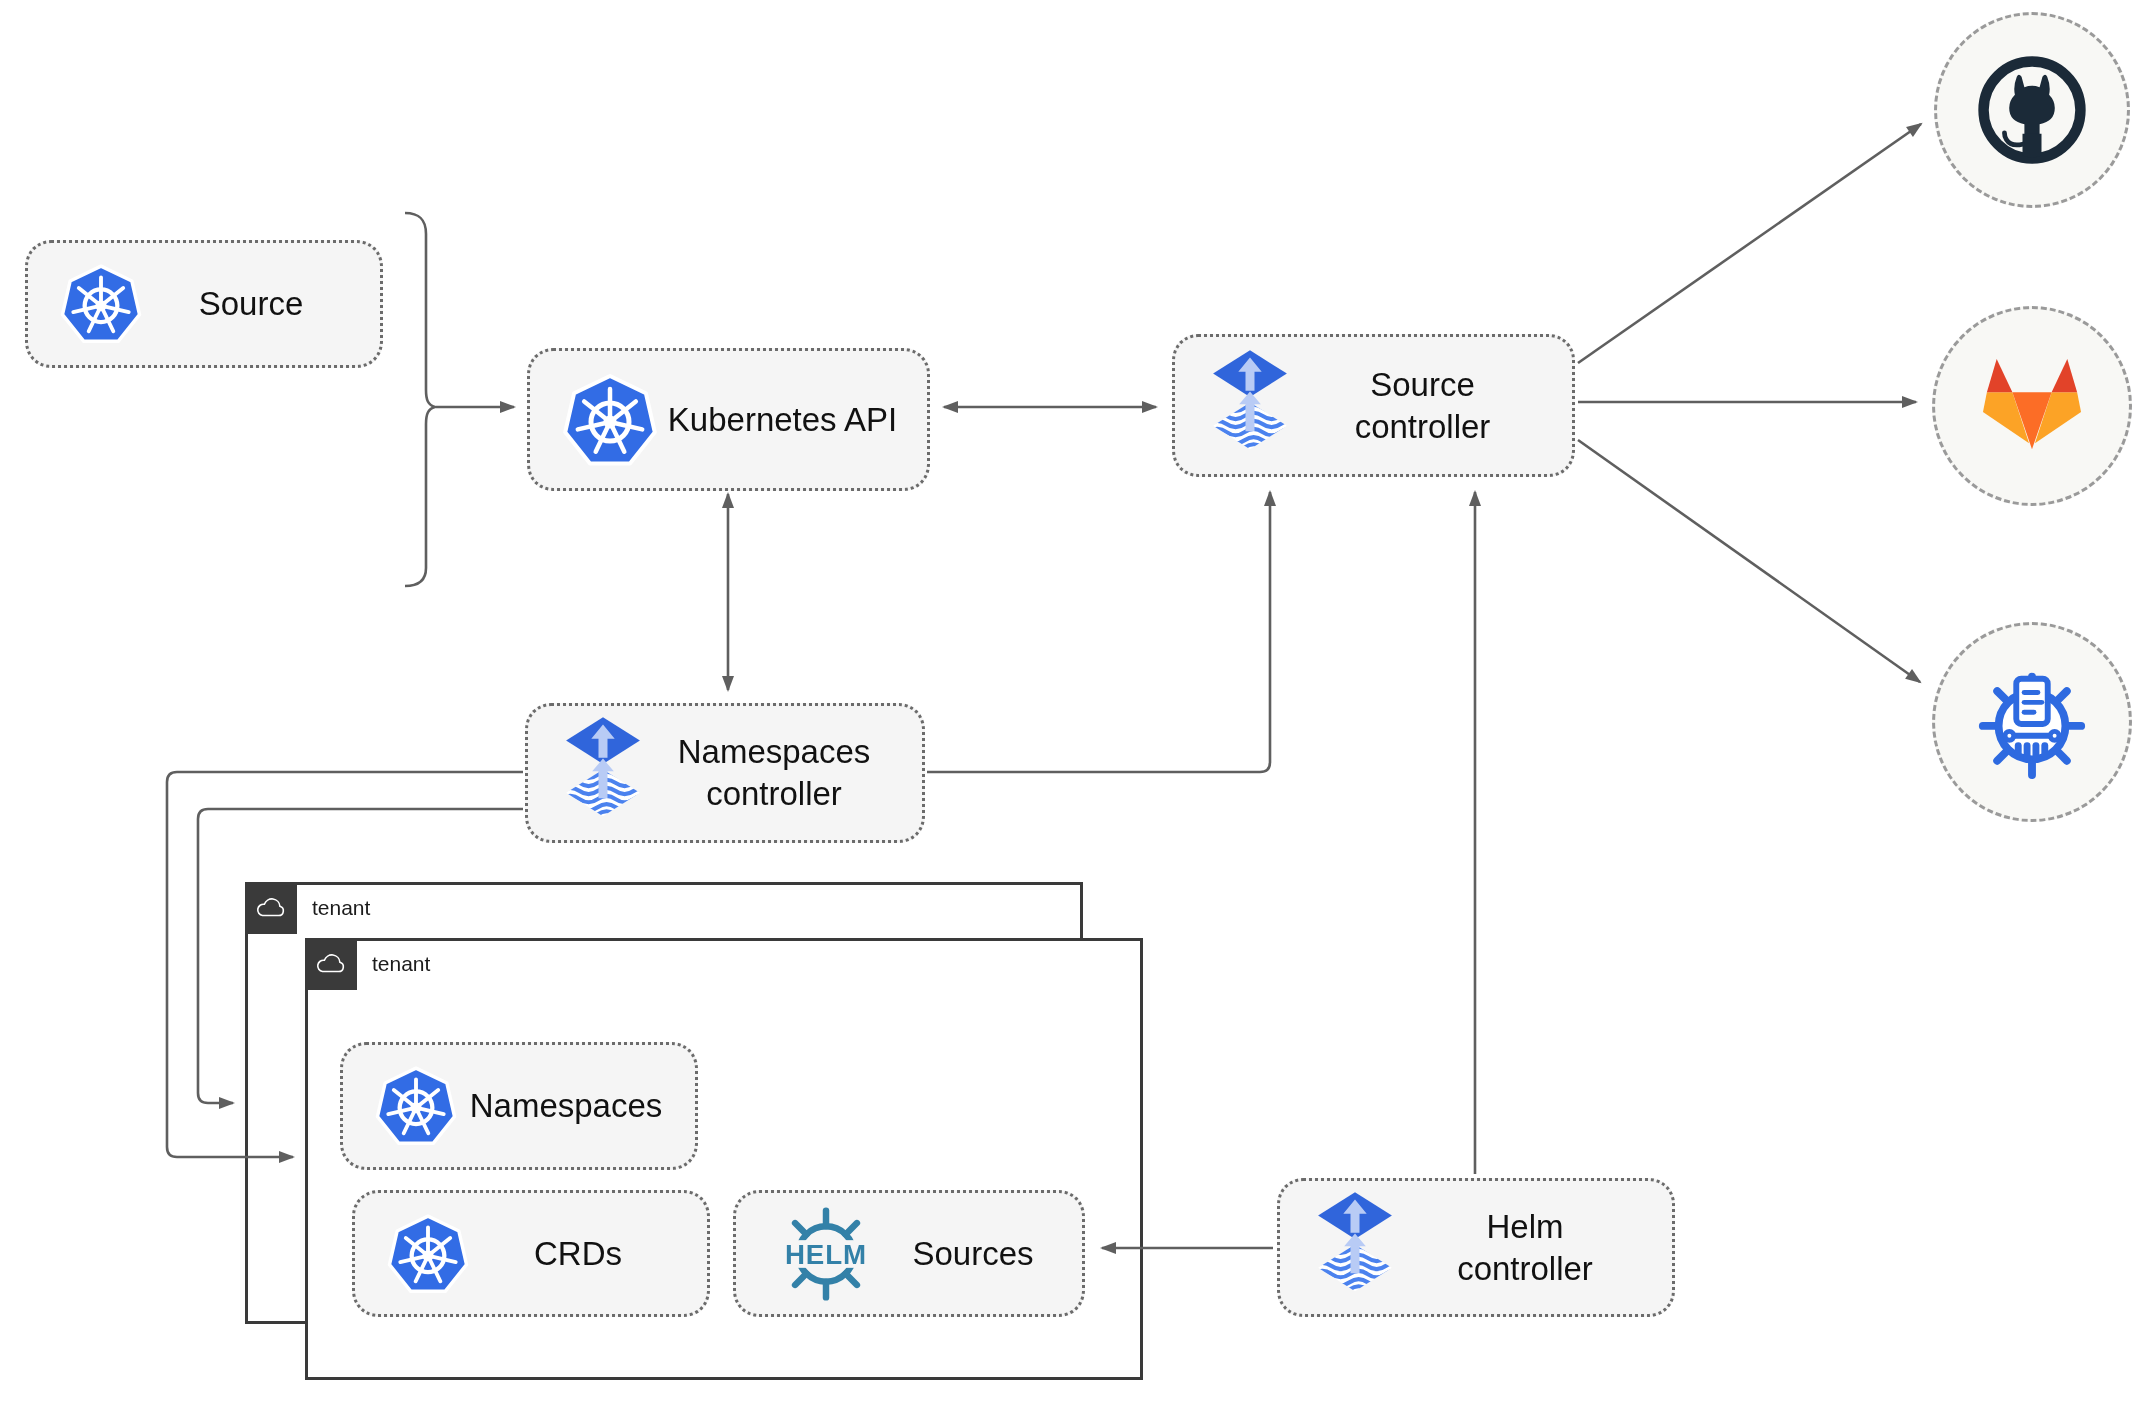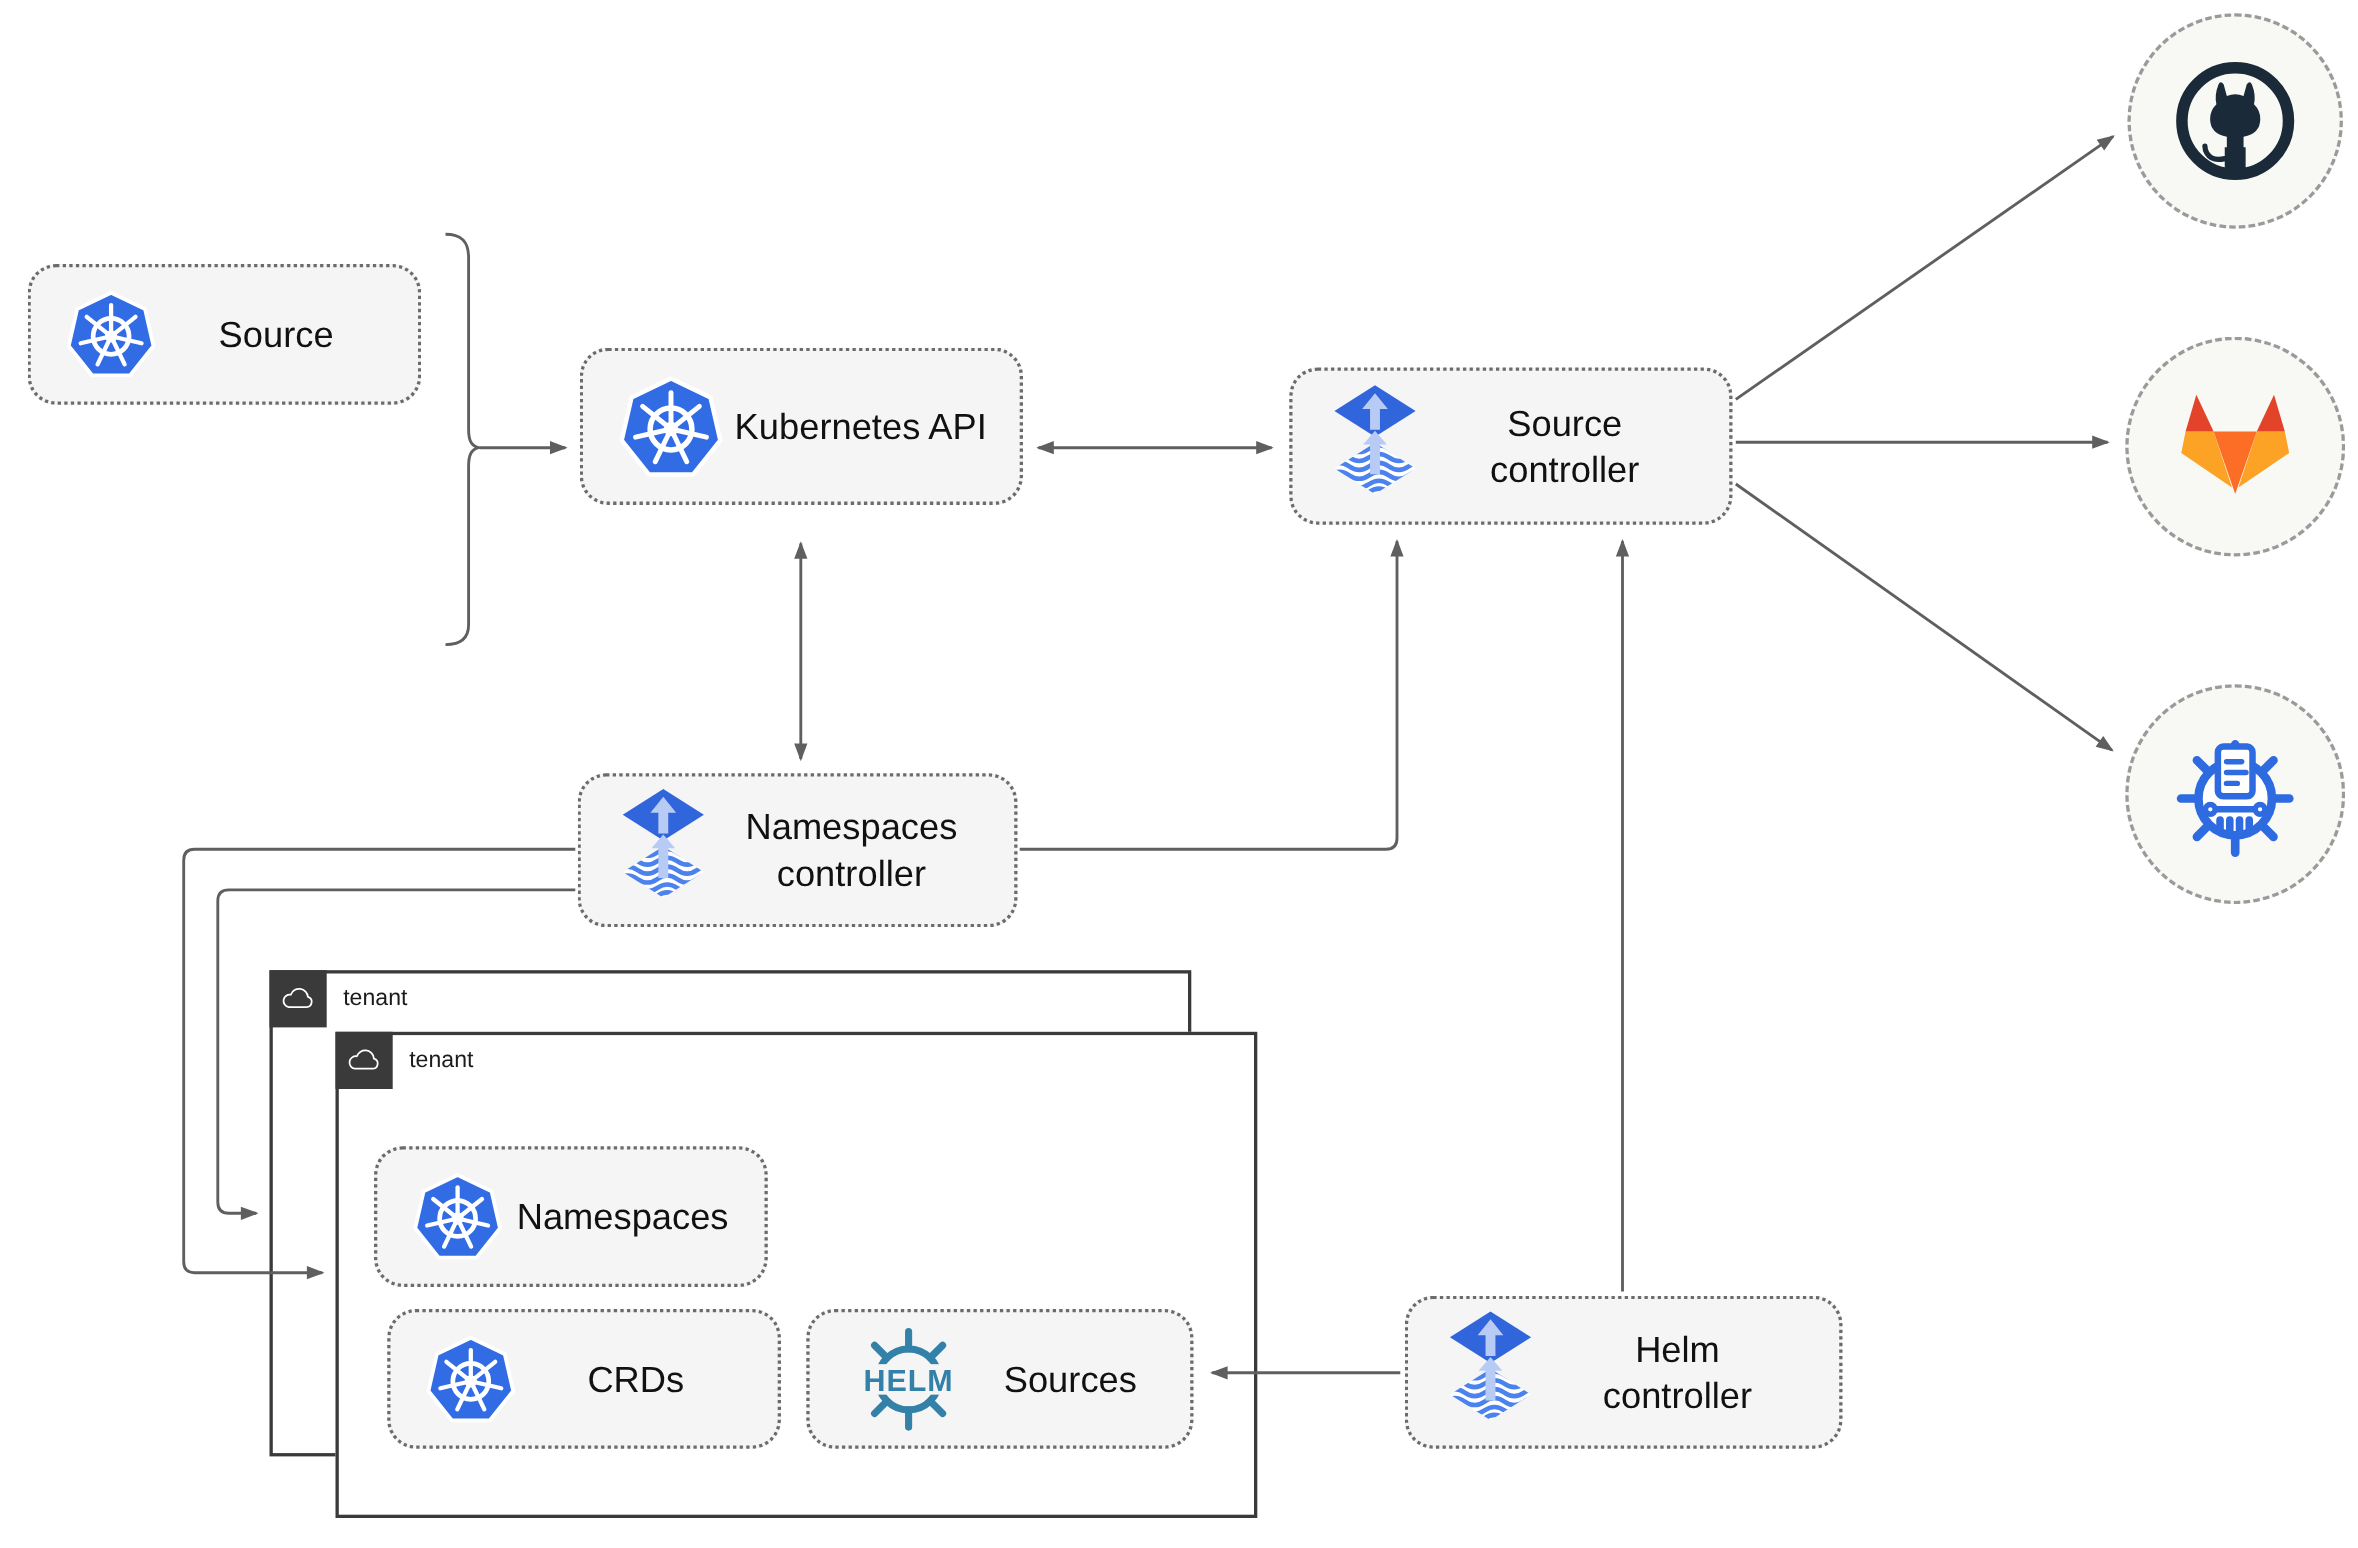--- a/index.html
+++ b/index.html
@@ -88,21 +88,21 @@
           <line x1="50" y1="52" x2="24.2" y2="31.4"></line>
         </g>
         <circle cx="50" cy="52" r="19" fill="none" stroke="#ffffff" stroke-width="5"></circle>
         <circle cx="50" cy="52" r="6.5" fill="#ffffff"></circle>
       </svg>
     </span>
     <span class="label">Source</span>
   </div>
 
 
-  <div class="node" style="left:527px;top:316px;width:403px;height:143px;">
+  <div class="node" style="left:527px;top:348px;width:403px;height:143px;">
     <span class="icon">
       <svg width="100" height="100" viewBox="0 0 100 100">
         <polygon points="50,6 85.9,23.3 94.8,62.3 70,93.4 30,93.4 5.2,62.3 14.1,23.3" fill="var(--kubernetes-blue)" stroke="#ffffff" stroke-width="4" stroke-linejoin="round"></polygon>
         <g stroke="#ffffff" stroke-width="4.5" stroke-linecap="round">
           <line x1="50" y1="52" x2="50" y2="19"></line>
             <line x1="50" y1="52" x2="75.8" y2="31.4"></line>
           <line x1="50" y1="52" x2="82.2" y2="59.4"></line>
             <line x1="50" y1="52" x2="64.3" y2="81.7"></line>
           <line x1="50" y1="52" x2="35.7" y2="81.7"></line>
             <line x1="50" y1="52" x2="17.8" y2="59.4"></line>

